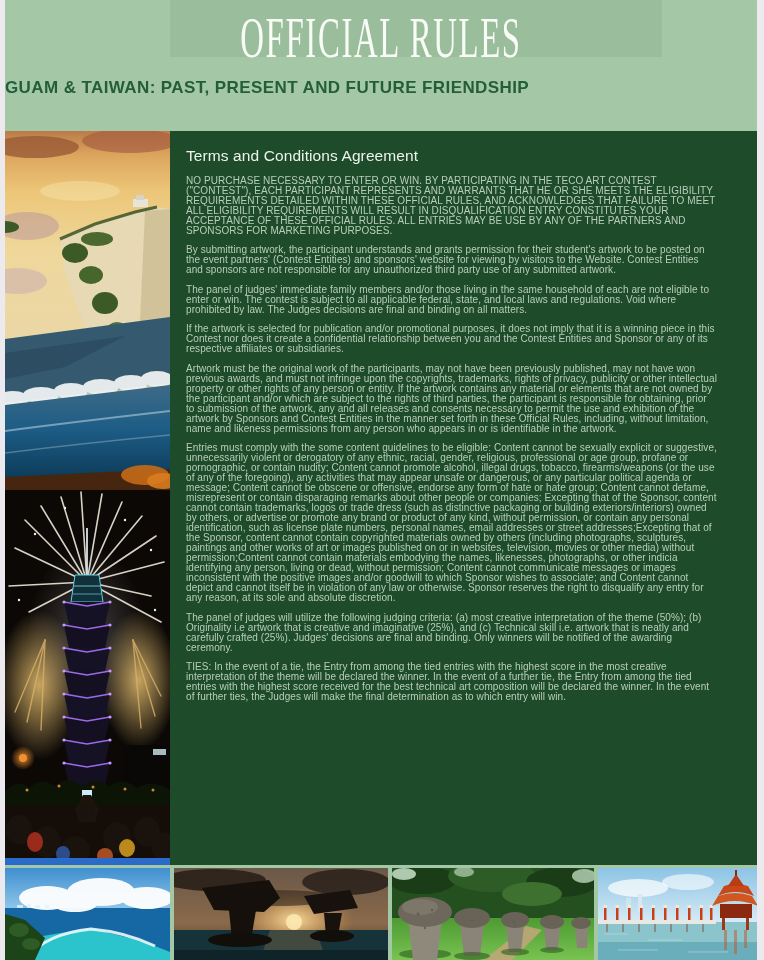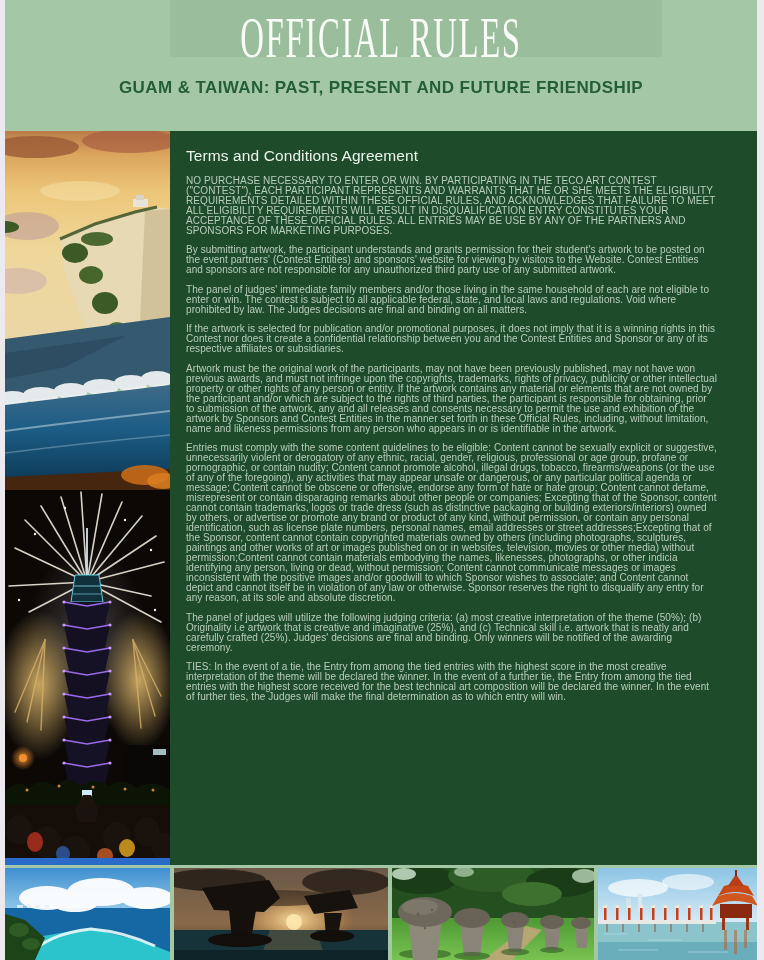--- a/index.html
+++ b/index.html
@@ -4,21 +4,21 @@
 <style>
   html,body{margin:0;padding:0;background:#eceaef;font-family:"Liberation Sans",sans-serif;}
   .page{position:relative;width:764px;height:960px;background:#eceaef;overflow:hidden;}
   .poster{position:absolute;left:5px;top:0;width:752px;height:960px;background:#a4c8a6;}
   
   .header{position:relative;height:131px;overflow:hidden;}
   .title-band{position:absolute;left:165px;top:0;width:492px;height:57px;background:rgba(50,80,55,0.09);}
   .poster-title{position:absolute;left:0;right:0;top:4px;margin:0;text-align:center;
     font-family:"Liberation Serif",serif;font-weight:400;font-size:40px;color:#f8fbf6;
     letter-spacing:2px;transform:scale(0.82,1.42);transform-origin:50% 0;}
-  .poster-subtitle{position:absolute;left:0;right:0;top:78px;margin:0;text-align:center;
+  .poster-subtitle{position:absolute;left:0;right:0;top:78px;margin:0;
     font-weight:700;font-size:17px;color:#245e39;letter-spacing:0.4px;}
   
   .main{display:flex;height:734px;}
   .photo-col{width:165px;display:flex;flex-direction:column;}
   .photo-col figure{margin:0;padding:0;}
   figure{margin:0;padding:0;line-height:0;overflow:hidden;}
   .ph1{height:359px;}
   .ph2{height:375px;}
   .terms-panel{flex:1;background:#1e4c2b;padding:15px 40px 0 16px;box-sizing:border-box;overflow:hidden;}
   .terms-heading{margin:0 0 2px 0;font-weight:500;font-size:15.5px;line-height:20px;color:#edf3ec;letter-spacing:0.1px;}
@@ -221,21 +221,21 @@
             <rect x="0" y="368" width="165" height="7" fill="#2a6ac8"></rect>
           </svg>
         </figure>
       </aside>
 
       <section class="terms-panel">
         <h3 class="terms-heading">Terms and Conditions Agreement</h3>
         <p>NO PURCHASE NECESSARY TO ENTER OR WIN. BY PARTICIPATING IN THE TECO ART CONTEST ("CONTEST"), EACH PARTICIPANT REPRESENTS AND WARRANTS THAT HE OR SHE MEETS THE ELIGIBILITY REQUIREMENTS DETAILED WITHIN THESE OFFICIAL RULES, AND ACKNOWLEDGES THAT FAILURE TO MEET ALL ELIGIBILITY REQUIREMENTS WILL RESULT IN DISQUALIFICATION ENTRY CONSTITUTES YOUR ACCEPTANCE OF THESE OFFICIAL RULES. ALL ENTRIES MAY BE USE BY ANY OF THE PARTNERS AND SPONSORS FOR MARKETING PURPOSES.</p>
         <p>By submitting artwork, the participant understands and grants permission for their student's artwork to be posted on the event partners' (Contest Entities) and sponsors' website for viewing by visitors to the Website. Contest Entities and sponsors are not responsible for any unauthorized third party use of any submitted artwork.</p>
         <p>The panel of judges' immediate family members and/or those living in the same household of each are not eligible to enter or win. The contest is subject to all applicable federal, state, and local laws and regulations. Void where prohibited by law. The Judges decisions are final and binding on all matters.</p>
-        <p>If the artwork is selected for publication and/or promotional purposes, it does not imply that it is a winning rights in this Contest nor does it create a confidential relationship between you and the Contest Entities and Sponsor or any of its respective affiliates or subsidiaries.</p>
+        <p>If the artwork is selected for publication and/or promotional purposes, it does not imply that it is a winning piece in this Contest nor does it create a confidential relationship between you and the Contest Entities and Sponsor or any of its respective affiliates or subsidiaries.</p>
         <p>Artwork must be the original work of the participants, may not have been previously published, may not have won previous awards, and must not infringe upon the copyrights, trademarks, rights of privacy, publicity or other intellectual property or other rights of any person or entity. If the artwork contains any material or elements that are not owned by the participant and/or which are subject to the rights of third parties, the participant is responsible for obtaining, prior to submission of the artwork, any and all releases and consents necessary to permit the use and exhibition of the artwork by Sponsors and Contest Entities in the manner set forth in these Official Rules, including, without limitation, name and likeness permissions from any person who appears in or is identifiable in the artwork.</p>
         <p>Entries must comply with the some content guidelines to be eligible: Content cannot be sexually explicit or suggestive, unnecessarily violent or derogatory of any ethnic, racial, gender, religious, professional or age group, profane or pornographic, or contain nudity; Content cannot promote alcohol, illegal drugs, tobacco, firearms/weapons (or the use of any of the foregoing), any activities that may appear unsafe or dangerous, or any particular political agenda or message; Content cannot be obscene or offensive, endorse any form of hate or hate group; Content cannot defame, misrepresent or contain disparaging remarks about other people or companies; Excepting that of the Sponsor, content cannot contain trademarks, logos or trade dress (such as distinctive packaging or building exteriors/interiors) owned by others, or advertise or promote any brand or product of any kind, without permission, or contain any personal identification, such as license plate numbers, personal names, email addresses or street addresses;Excepting that of the Sponsor, content cannot contain copyrighted materials owned by others (including photographs, sculptures, paintings and other works of art or images published on or in websites, television, movies or other media) without permission;Content cannot contain materials embodying the names, likenesses, photographs, or other indicia identifying any person, living or dead, without permission; Content cannot communicate messages or images inconsistent with the positive images and/or goodwill to which Sponsor wishes to associate; and Content cannot depict and cannot itself be in violation of any law or otherwise. Sponsor reserves the right to disqualify any entry for any reason, at its sole and absolute discretion.</p>
         <p>The panel of judges will utilize the following judging criteria: (a) most creative interpretation of the theme (50%); (b) Originality i.e artwork that is creative and imaginative (25%), and (c) Technical skill i.e. artwork that is neatly and carefully crafted (25%). Judges' decisions are final and binding. Only winners will be notified of the awarding ceremony.</p>
         <p>TIES: In the event of a tie, the Entry from among the tied entries with the highest score in the most creative interpretation of the theme will be declared the winner. In the event of a further tie, the Entry from among the tied entries with the highest score received for the best technical art composition will be declared the winner. In the event of further ties, the Judges will make the final determination as to which entry will win.</p>
       </section>
     </div>
 
     <div class="photo-row">
 
       <figure class="pb1" role="img" aria-label="Aerial view of Guam coastline with turquoise lagoon and clouds">

